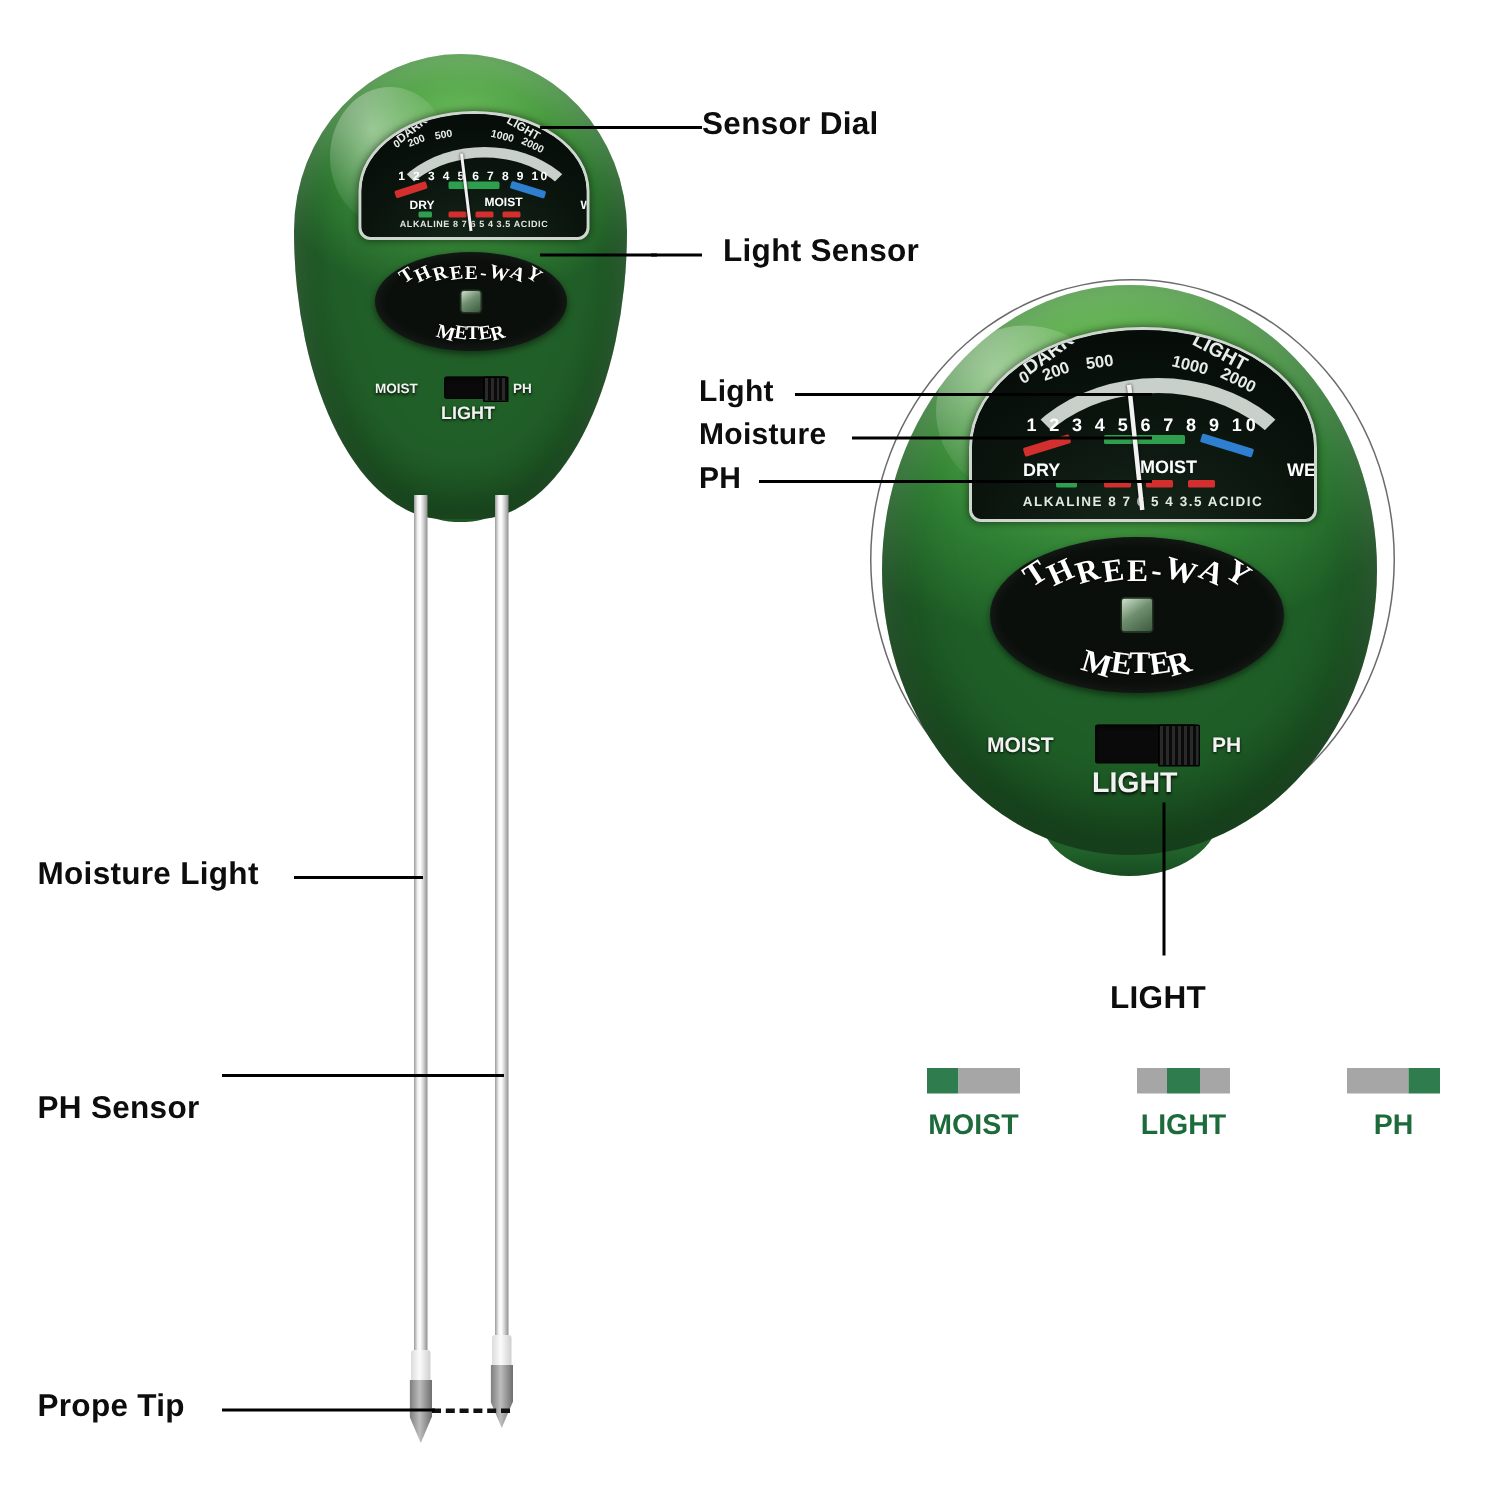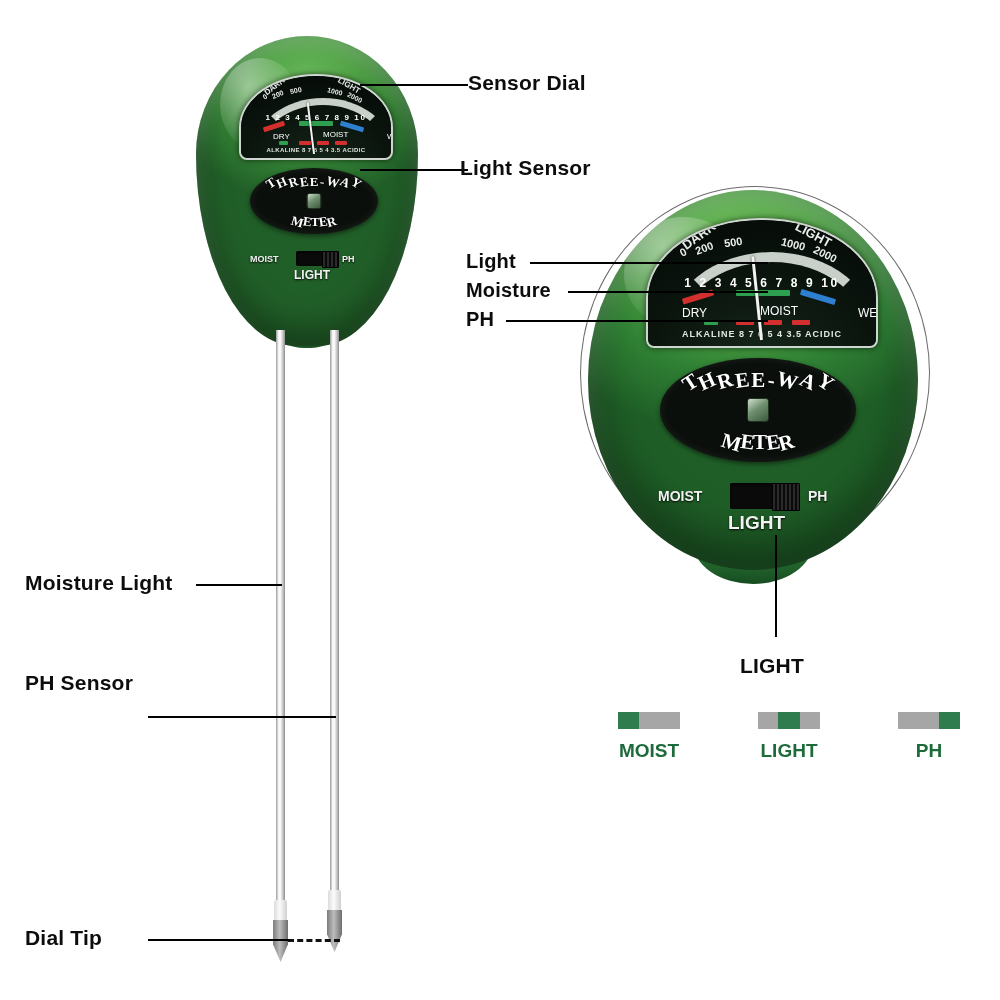--- a/index.html
+++ b/index.html
@@ -40,21 +40,21 @@
     background:radial-gradient(ellipse 90% 120% at 50% 108%, #16261a 0%, #0a140d 55%, #050a07 100%);
     border-radius:inherit;}
   .scale-row{position:absolute;left:0;right:0;text-align:center;color:#fff;
              font-family:"Liberation Sans",sans-serif;font-weight:700;white-space:nowrap;}
   .arc-num{position:absolute;color:#e8ecea;font-weight:700;}
   .tickband{position:absolute;border-radius:50%;border-style:solid;
             border-color:#c9cfc9 transparent transparent transparent;}
   .needle{position:absolute;background:#f2f2f2;transform-origin:bottom center;
           box-shadow:0 0 2px rgba(0,0,0,.8);}
   .bar{position:absolute;height:5px;border-radius:1px;}
-  .sidelab{position:absolute;color:#fff;font-weight:400;padding-left:24px;}
+  .sidelab{position:absolute;color:#fff;font-weight:700;padding-left:24px;}
 
   
   .logo{position:absolute;background:#0b0f0c;border-radius:50%;
         box-shadow:inset 0 0 10px rgba(255,255,255,.08),0 2px 5px rgba(0,0,0,.5);}
   .logo .sensor{position:absolute;left:50%;top:50%;transform:translate(-50%,-50%);
         background:linear-gradient(145deg,#cfe0cd,#6f8f6f 45%,#3c5a3f);
         border:1px solid #223322;border-radius:3px;}
   .logo-arc{position:absolute;left:0;right:0;text-align:center;
         color:#fff;font-weight:700;font-family:"Liberation Serif",serif;
         text-shadow:0 0 2px #000;}
@@ -228,27 +228,27 @@
   <div class="leader" style="left:568px;top:291px;width:200px;"></div>
   <div class="leader" style="left:506px;top:320px;width:262px;"></div>
 
   <div class="leader" style="left:196px;top:584px;width:86px;"></div>
   <div class="leader" style="left:148px;top:716px;width:188px;"></div>
   <div class="leader" style="left:148px;top:939px;width:142px;"></div>
 
   <div class="leader v" style="left:775px;top:535px;width:2px;height:102px;"></div>
 
   <div class="callout" style="left:468px;top:72px;">Sensor Dial</div>
-  <div class="callout" style="left:460px;top:157px;text-align:right;">Light Sensor</div>
+  <div class="callout" style="left:482px;top:157px;text-align:right;">Light Sensor</div>
   <div class="callout small" style="left:466px;top:251px;">Light</div>
   <div class="callout small" style="left:466px;top:280px;">Moisture</div>
   <div class="callout small" style="left:466px;top:309px;">PH</div>
   <div class="callout" style="left:25px;top:572px;">Moisture Light</div>
-  <div class="callout" style="left:25px;top:672px;">PH Sensor</div>
-  <div class="callout" style="left:25px;top:927px;">Dial Tip</div>
+  <div class="callout" style="left:25px;top:728px;">PH Sensor</div>
+  <div class="callout" style="left:25px;top:927px;">Prope Tip</div>
   <div class="callout" style="left:740px;top:655px;">LIGHT</div>
 
   <div class="legend" style="left:0;top:0;width:1000px;height:1000px;">
 
     <div class="sw-box" style="left:618px;top:712px;width:62px;height:17px;">
       <div class="sw-seg" style="width:34%;background:#2f7d4f;"></div>
       <div class="sw-seg" style="width:66%;background:#a6a6a6;"></div>
     </div>
     <div class="sw-name" style="left:604px;top:740px;width:90px;">MOIST</div>
 

